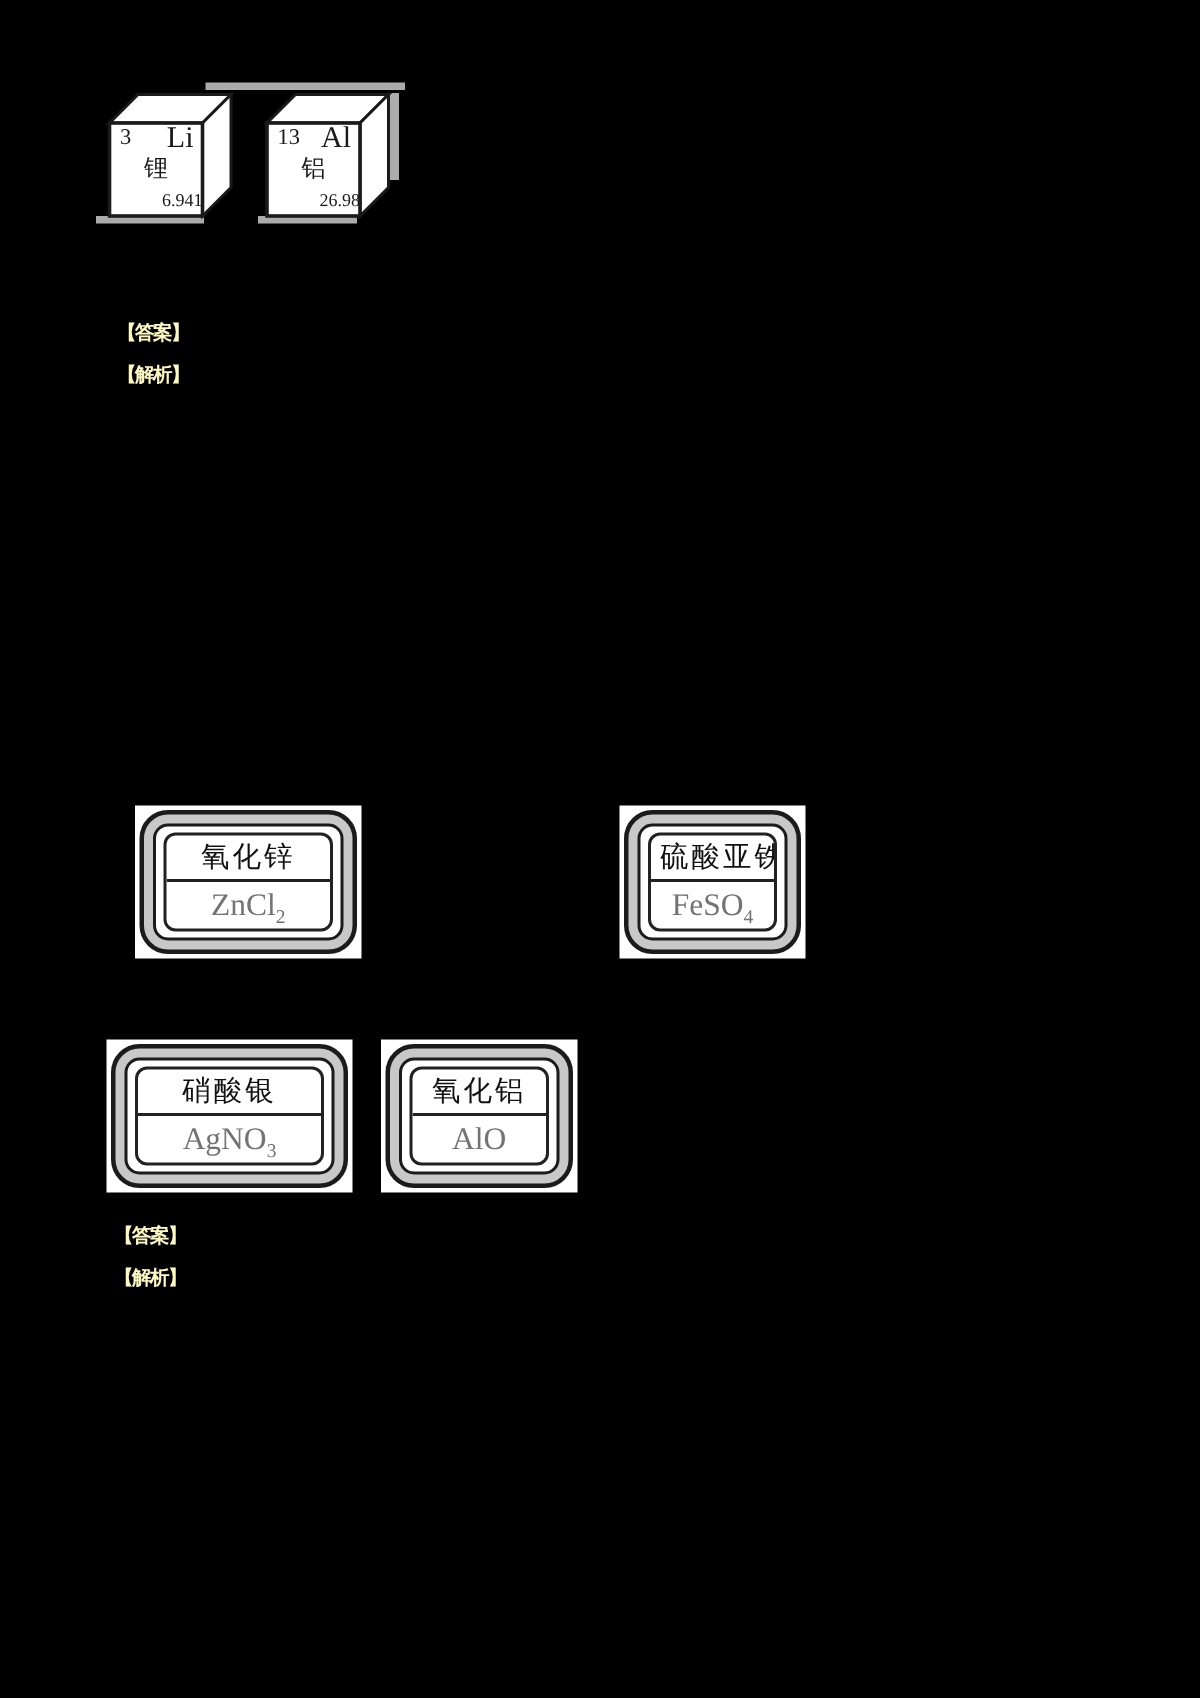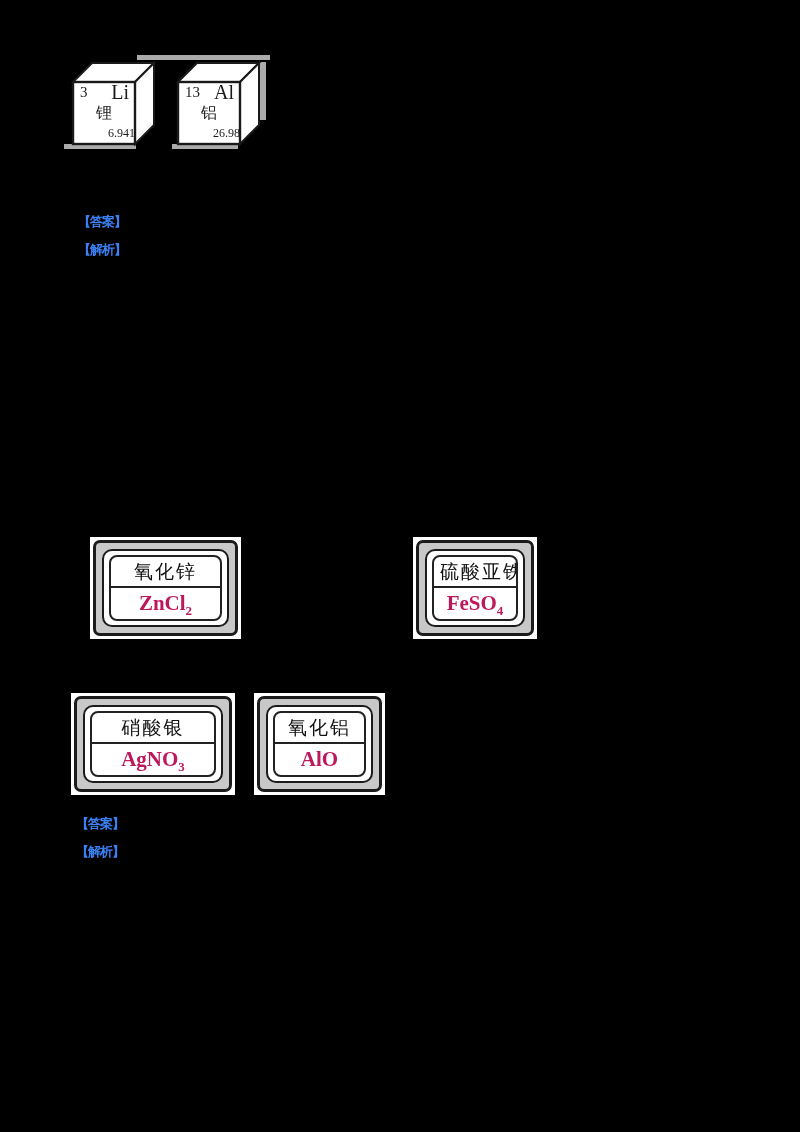--- a/index.html
+++ b/index.html
@@ -28,54 +28,53 @@
   .cube-sym { font-size: 20px; }
   .cube-row2 { text-align: center; font-size: 16px; line-height: 17px; }
   .cube-row3 { text-align: right; font-size: 12px; line-height: 16px; }
 
   
   .badge {
     position: absolute;
     font-family: "Liberation Sans", sans-serif;
     font-size: 13px; line-height: 14px; font-weight: bold;
     letter-spacing: -1px;
-    color: #3b82f6;
+    color: #fef9c3;
     cursor: pointer;
     white-space: nowrap;
   }
 
   
   .tag { position: absolute; box-sizing: border-box; }
   .tag-outer { background: #ffffff; padding: 3px; }
   .tag-f1 {
-    border: 3px solid #1b1b1b; border-radius: 7px;
+    border: 3px solid #1b1b1b; border-radius: 19px;
     background: #c8c8c8; padding: 6px;
   }
   .tag-f2 {
     border: 2px solid #1b1b1b; border-radius: 10px;
     background: #ffffff; padding: 4px 5px;
   }
   .tag-inner {
     border: 2px solid #222222; border-radius: 8px;
     background: #ffffff; overflow: hidden;
   }
   .tag-name {
     border-bottom: 2px solid #222222;
     text-align: center; color: #111111;
     font-size: 19px; line-height: 22px;
     padding: 4px 6px 3px 6px;
     letter-spacing: 2px;
     white-space: nowrap;
   }
   .tag-formula {
-    text-align: center; color: #be185d;
+    text-align: center; color: #737373;
     font-size: 21px; line-height: 24px;
     padding: 3px 6px 4px 6px;
     white-space: nowrap;
-    font-weight: bold;
   }
   .tag-formula sub { font-size: 13px; line-height: 0; }
 </style>
 </head>
 <body>
 
 <div class="artifact" style="left:137px; top:55px; width:133px; height:5px;"></div>
 <div class="artifact" style="left:256px; top:62px; width:10px; height:58px;"></div>
 <div class="artifact" style="left:64px; top:144px; width:72px; height:5px;"></div>
 <div class="artifact" style="left:172px; top:144px; width:66px; height:5px;"></div>

